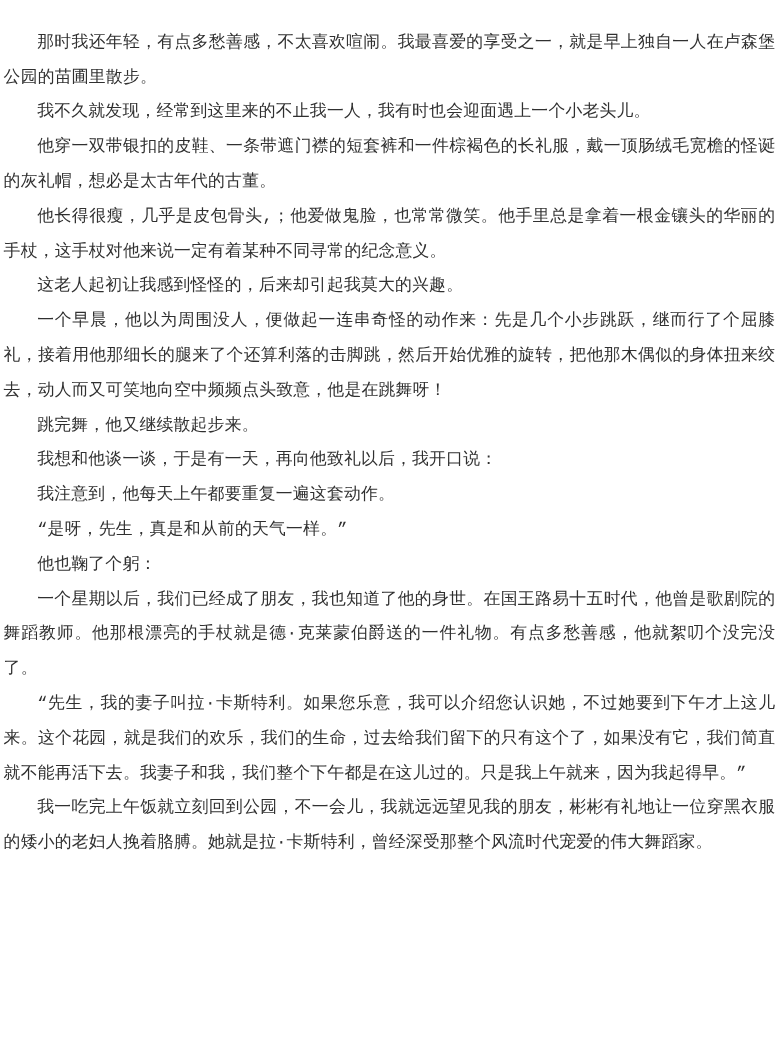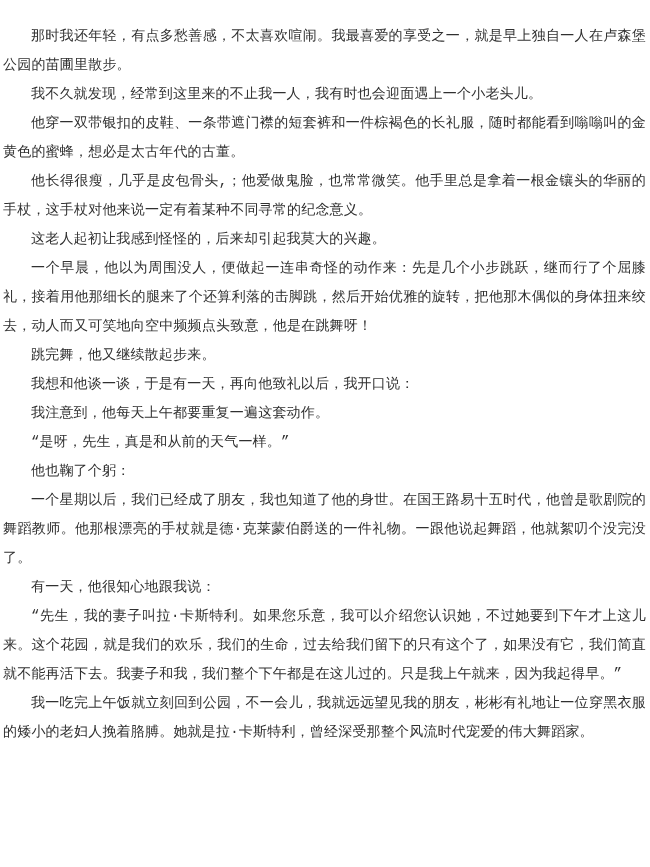--- a/index.html
+++ b/index.html
@@ -30,26 +30,25 @@
     text-align: justify;
     letter-spacing: 0.2px;
   }
 </style>
 </head>
 <body>
 
 <div class="page">
   <p>那时我还年轻，有点多愁善感，不太喜欢喧闹。我最喜爱的享受之一，就是早上独自一人在卢森堡公园的苗圃里散步。</p>
   <p>我不久就发现，经常到这里来的不止我一人，我有时也会迎面遇上一个小老头儿。</p>
-  <p>他穿一双带银扣的皮鞋、一条带遮门襟的短套裤和一件棕褐色的长礼服，随时都能看到嗡嗡叫的金黄色的蜜蜂，想必是太古年代的古董。</p>
+  <p>他穿一双带银扣的皮鞋、一条带遮门襟的短套裤和一件棕褐色的长礼服，戴一顶肠绒毛宽檐的怪诞的灰礼帽，想必是太古年代的古董。</p>
   <p>他长得很瘦，几乎是皮包骨头,；他爱做鬼脸，也常常微笑。他手里总是拿着一根金镶头的华丽的手杖，这手杖对他来说一定有着某种不同寻常的纪念意义。</p>
   <p>这老人起初让我感到怪怪的，后来却引起我莫大的兴趣。</p>
   <p>一个早晨，他以为周围没人，便做起一连串奇怪的动作来：先是几个小步跳跃，继而行了个屈膝礼，接着用他那细长的腿来了个还算利落的击脚跳，然后开始优雅的旋转，把他那木偶似的身体扭来绞去，动人而又可笑地向空中频频点头致意，他是在跳舞呀！</p>
   <p>跳完舞，他又继续散起步来。</p>
   <p>我想和他谈一谈，于是有一天，再向他致礼以后，我开口说：</p>
   <p>我注意到，他每天上午都要重复一遍这套动作。</p>
   <p>“是呀，先生，真是和从前的天气一样。”</p>
   <p>他也鞠了个躬：</p>
-  <p>一个星期以后，我们已经成了朋友，我也知道了他的身世。在国王路易十五时代，他曾是歌剧院的舞蹈教师。他那根漂亮的手杖就是德·克莱蒙伯爵送的一件礼物。一跟他说起舞蹈，他就絮叨个没完没了。</p>
-  <p>有一天，他很知心地跟我说：</p>
+  <p>一个星期以后，我们已经成了朋友，我也知道了他的身世。在国王路易十五时代，他曾是歌剧院的舞蹈教师。他那根漂亮的手杖就是德·克莱蒙伯爵送的一件礼物。有点多愁善感，他就絮叨个没完没了。</p>
   <p>“先生，我的妻子叫拉·卡斯特利。如果您乐意，我可以介绍您认识她，不过她要到下午才上这儿来。这个花园，就是我们的欢乐，我们的生命，过去给我们留下的只有这个了，如果没有它，我们简直就不能再活下去。我妻子和我，我们整个下午都是在这儿过的。只是我上午就来，因为我起得早。”</p>
   <p>我一吃完上午饭就立刻回到公园，不一会儿，我就远远望见我的朋友，彬彬有礼地让一位穿黑衣服的矮小的老妇人挽着胳膊。她就是拉·卡斯特利，曾经深受那整个风流时代宠爱的伟大舞蹈家。</p>
 </div>
 
 </body></html>

